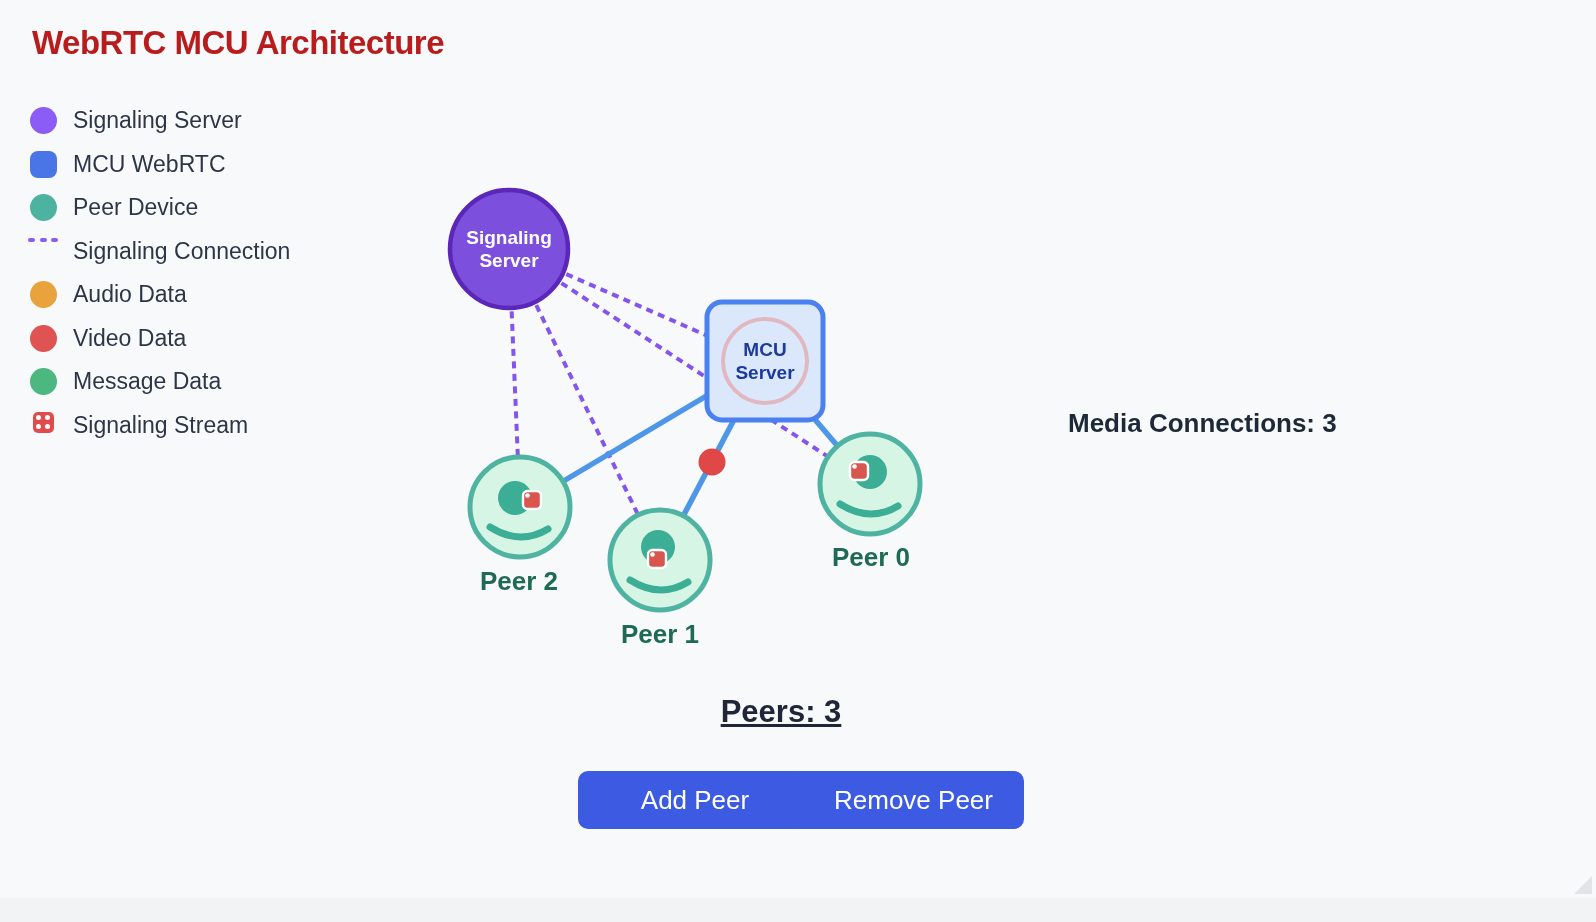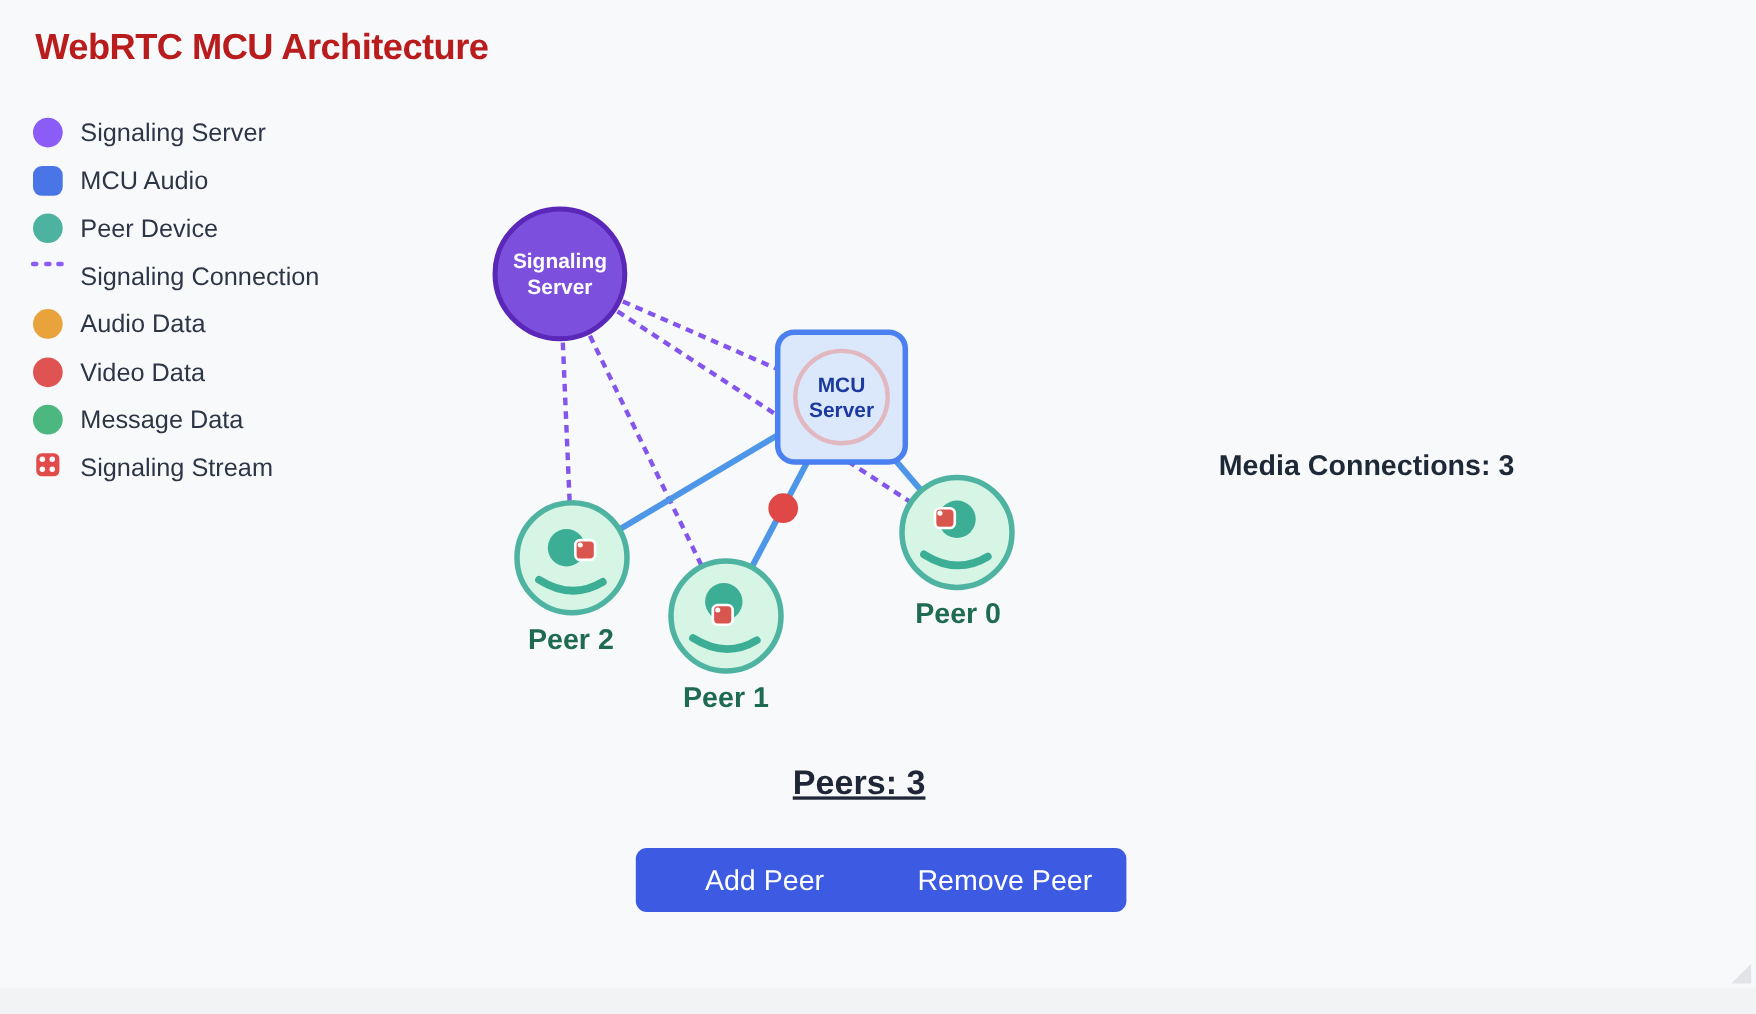--- a/index.html
+++ b/index.html
@@ -44,21 +44,20 @@
     width: 21px; height: 21px; border-radius: 5px; background: #e14b4b;
     display: grid; grid-template-columns: 1fr 1fr; grid-template-rows: 1fr 1fr;
     place-items: center; padding: 2px;
   }
   .sw-dice i { display: block; width: 5px; height: 5px; border-radius: 50%; background: #ffffff; }
   
   .stats {
     position: absolute; left: 1068px; top: 401px;
     font-size: 26px; font-weight: 700; color: #1e2937; line-height: 44px;
     white-space: nowrap;
-    margin-left: 40px;
   }
   
   .diagram-svg { position: absolute; left: 0; top: 0; }
   
   .peers-count {
     position: absolute; top: 694px; left: 0; width: 1562px;
     text-align: center; font-size: 31px; font-weight: 700; color: #1e2637; text-decoration: underline;
   }
   .btn {
     position: absolute; top: 771px; height: 58px; width: 234px;
@@ -89,21 +88,21 @@
     <div class="legend-row">
       <span class="legend-icon-box">
           <span class="sw-circle c-purple"></span>
         </span>
       <span class="legend-label">Signaling Server</span>
     </div>
     <div class="legend-row">
       <span class="legend-icon-box">
           <span class="sw-square c-blue"></span>
         </span>
-      <span class="legend-label">MCU Audio</span>
+      <span class="legend-label">MCU WebRTC</span>
     </div>
     <div class="legend-row">
       <span class="legend-icon-box">
           <span class="sw-circle c-teal"></span>
         </span>
       <span class="legend-label">Peer Device</span>
     </div>
     <div class="legend-row">
       <span class="legend-icon-box">
           <span class="sw-dashes">

